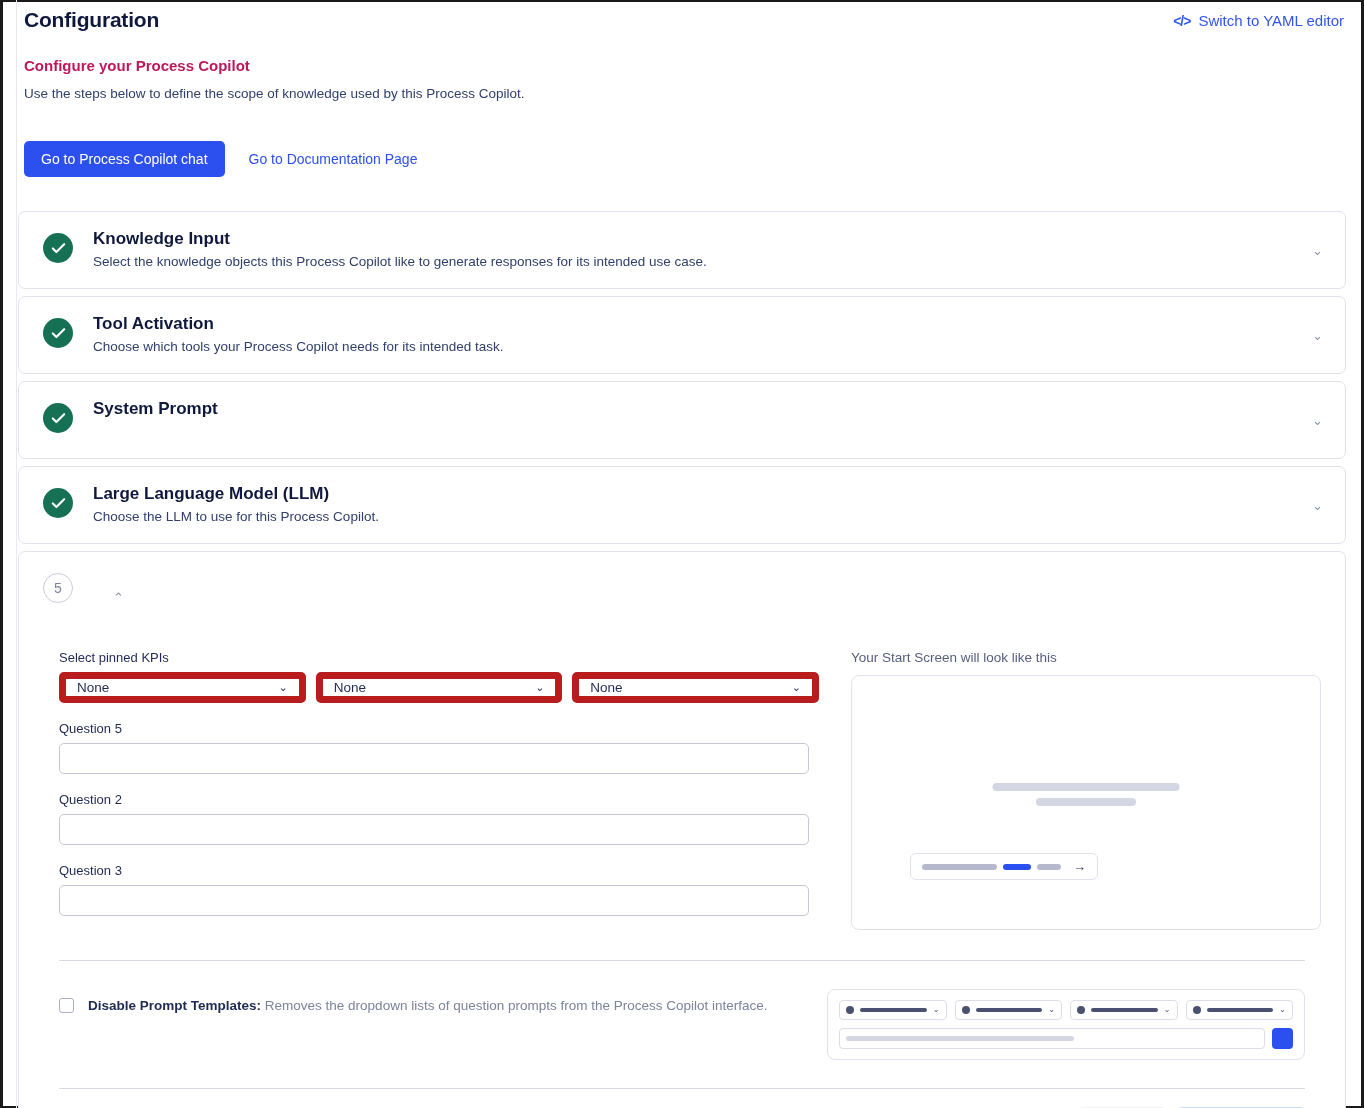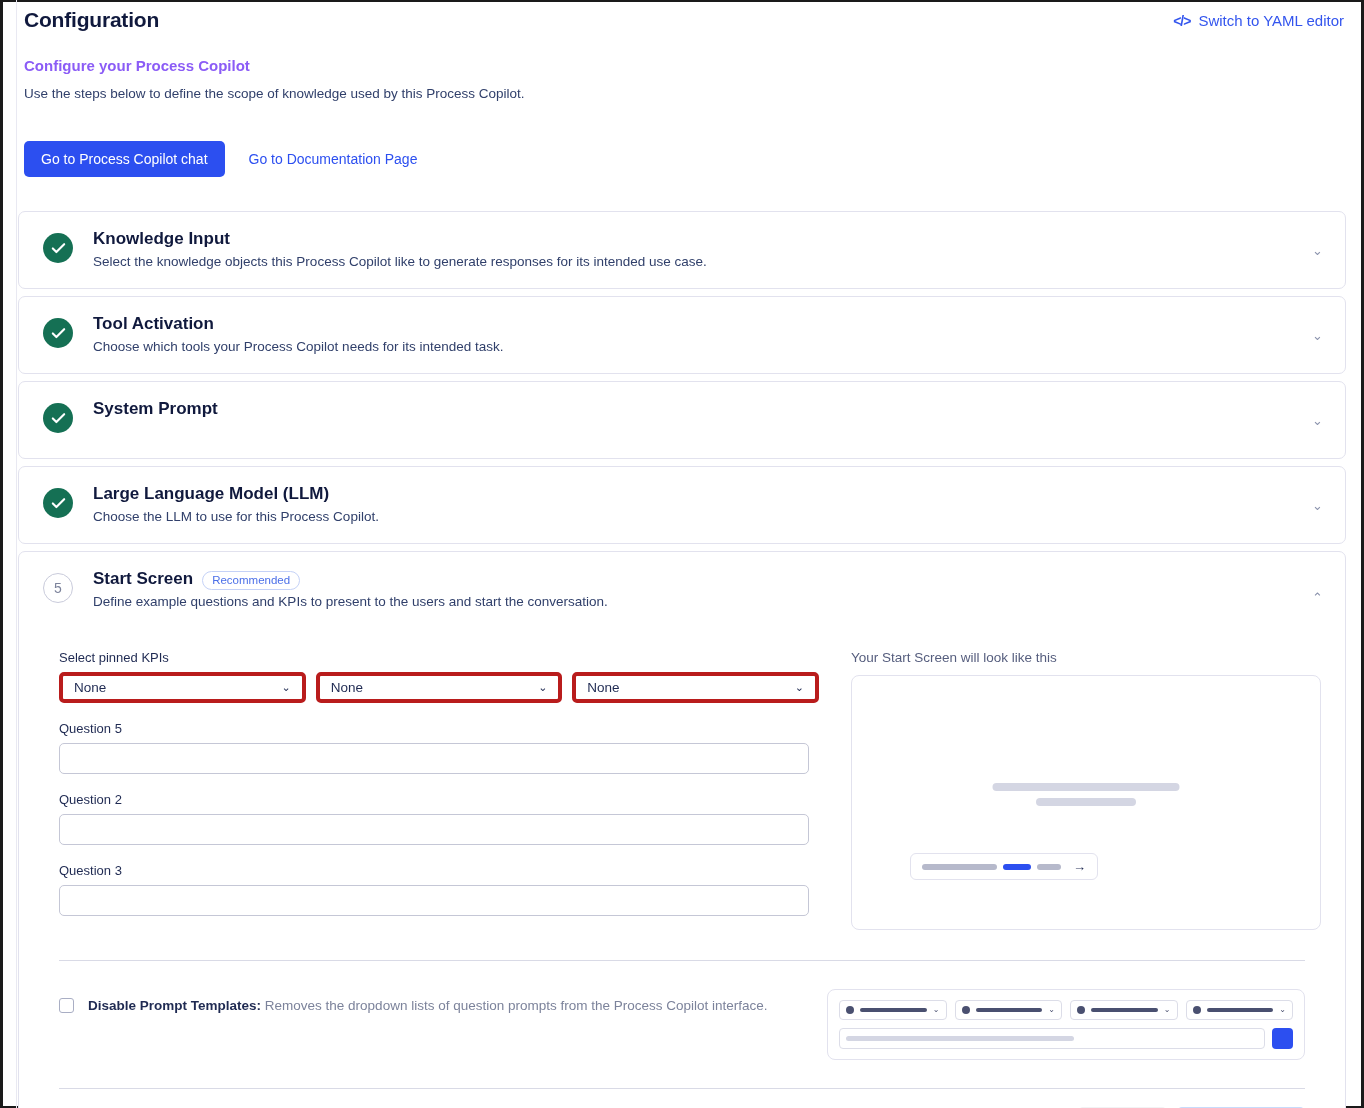--- a/index.html
+++ b/index.html
@@ -25,21 +25,21 @@
     display: flex; align-items: flex-start; justify-content: space-between;
     padding: 8px 0 0 6px;
   }
   .page-title { font-size: 21px; font-weight: bold; color: #10193d; letter-spacing: -0.2px; }
   .yaml-link {
     display: flex; align-items: center; gap: 8px;
     color: #3355ee; font-size: 15px; cursor: pointer; padding-top: 4px; padding-right: 2px;
   }
   .code-icon { font-size: 14px; font-weight: bold; color: #3355ee; letter-spacing: -1px; }
 
-  .subtitle { font-size: 15px; font-weight: bold; color: #8b5cf6; margin: 25px 0 12px 6px; }
+  .subtitle { font-size: 15px; font-weight: bold; color: #be185d; margin: 25px 0 12px 6px; }
   .subdesc { font-size: 13.5px; color: #31406b; margin: 9px 0 0 6px; }
 
   .btn-row { display: flex; align-items: center; gap: 22px; margin: 40px 0 0 6px; }
   .btn-primary {
     background: #2c4ff0; color: #fff; border: none; border-radius: 5px;
     font-size: 14px; font-family: inherit; padding: 10px 17px; cursor: pointer;
   }
   .btn-link {
     color: #2c4ff0; font-size: 14px; background: none; border: none;
     font-family: inherit; cursor: pointer; padding: 4px 2px;
@@ -79,21 +79,21 @@
   
   .card-body { padding: 0 0 8px 0; }
   .body-cols { display: flex; gap: 32px; padding: 22px 6px 0 22px; }
   .col-left { width: 760px; flex: 0 0 760px; }
   .col-right { flex: 1; }
 
   .field-label { font-size: 13px; color: #1f2a52; margin-bottom: 7px; }
   .kpi-row { display: flex; gap: 10px; margin-bottom: 18px; }
   .select-box {
     position: relative; flex: 1; height: 31px;
-    border: 4px solid #b91c1c; border-radius: 5px; background: #fff;
+    border: 7px solid #b91c1c; border-radius: 5px; background: #fff;
     display: flex; align-items: center; padding: 0 11px;
     font-size: 13.5px; color: #1f2a52; cursor: pointer;
   }
   .select-box .sel-chev { position: absolute; right: 11px; color: #1f2a52; font-size: 11px; }
   .text-input {
     width: 750px; height: 31px; border: 1px solid #c5c7d6; border-radius: 5px;
     background: #fff; font-family: inherit; font-size: 13.5px; color: #1f2a52;
     padding: 0 10px; margin-bottom: 18px; display: block;
   }
 
@@ -251,27 +251,20 @@
             </div>
           <div class="card-desc">Choose the LLM to use for this Process Copilot.</div>
         </div>
         <div class="chev">⌄</div>
       </div>
     </div>
 
     <div class="card card-expanded">
       <div class="card-head">
         <div class="step-badge step-num">5</div>
-        <div class="card-text">
-          <div class="card-title">
-            <span>Start Screen</span>
-            <span class="badge-recommended">Recommended</span>
-          </div>
-          <div class="card-desc">Define example questions and KPIs to present to the users and start the conversation.</div>
-        </div>
         <div class="chev">⌃</div>
       </div>
 
       <div class="card-body">
         <div class="body-cols">
           <div class="col-left">
             <div class="field-label">Select pinned KPIs</div>
             <div class="kpi-row">
               <div class="select-box">
                 <span>None</span>

